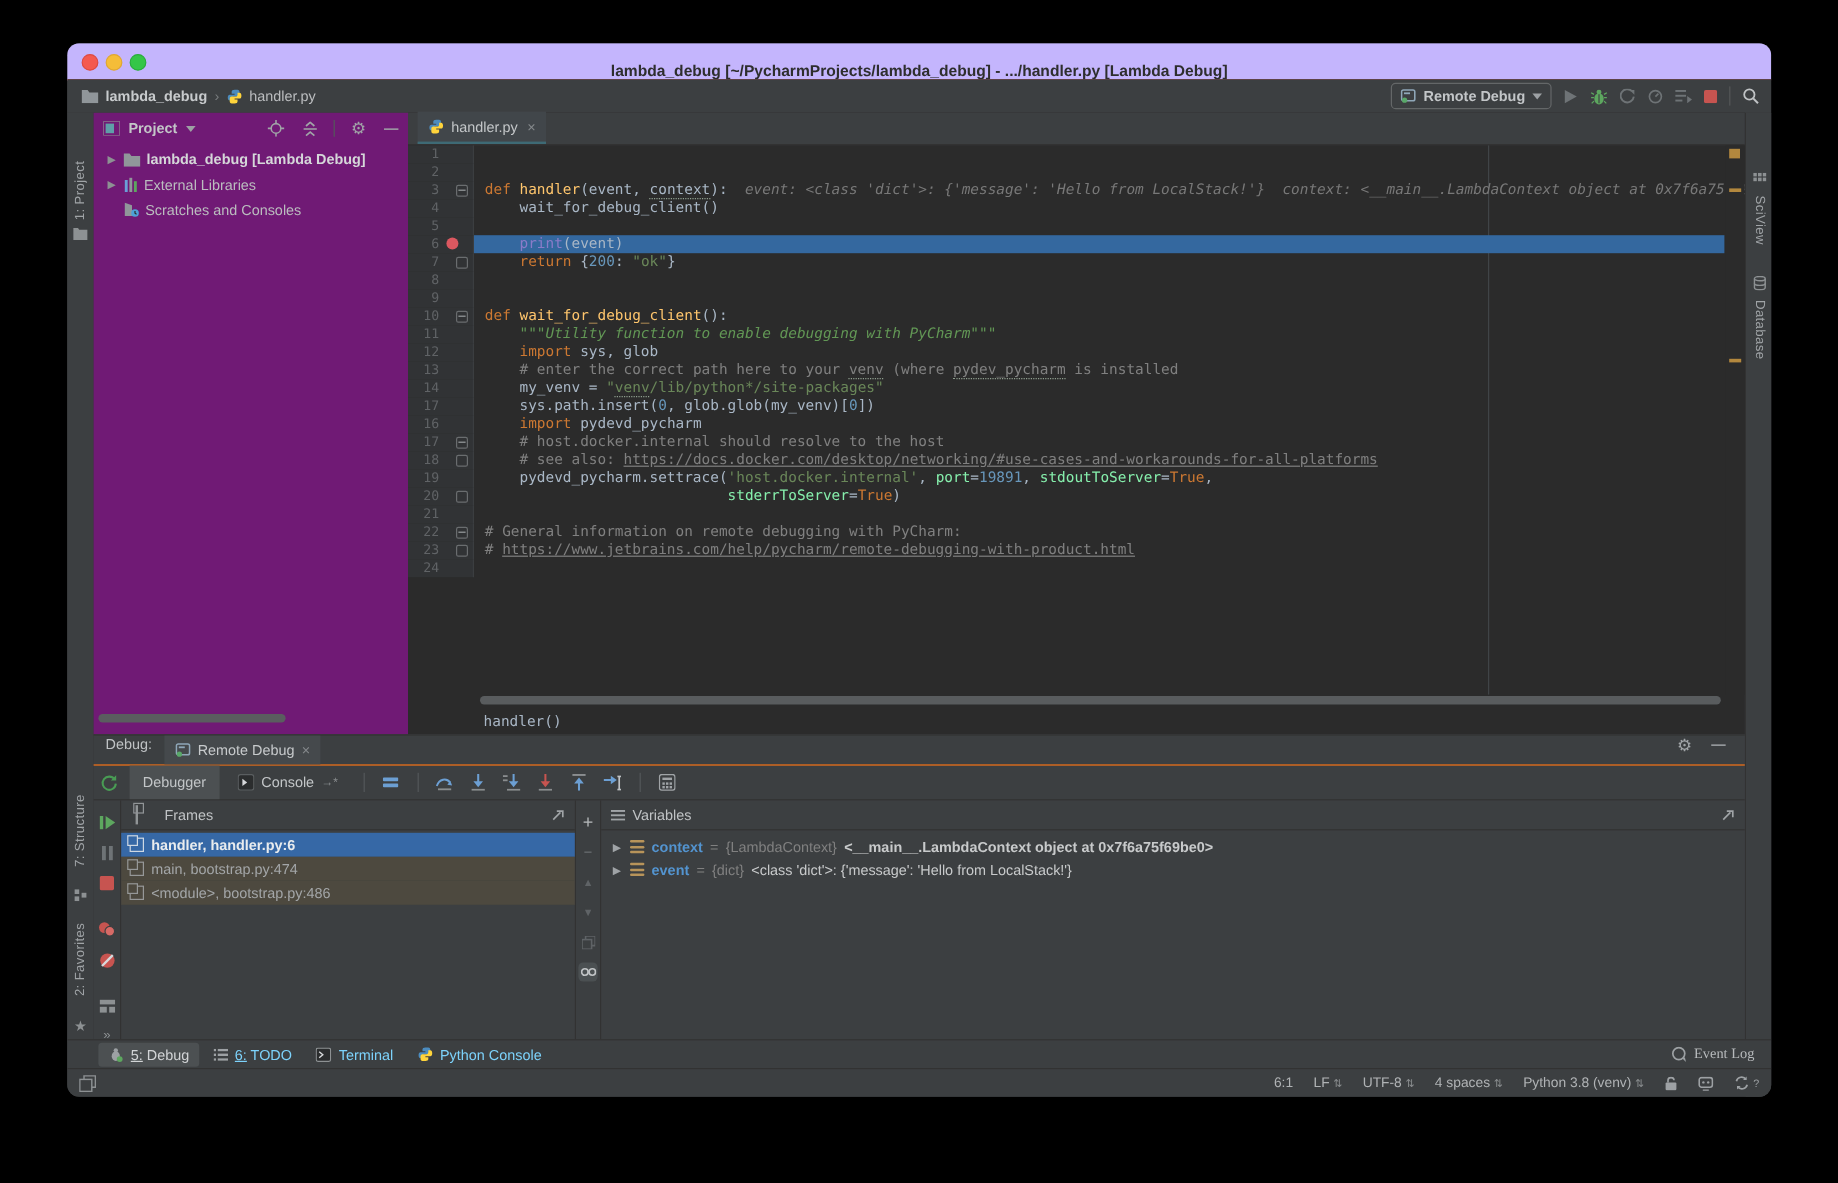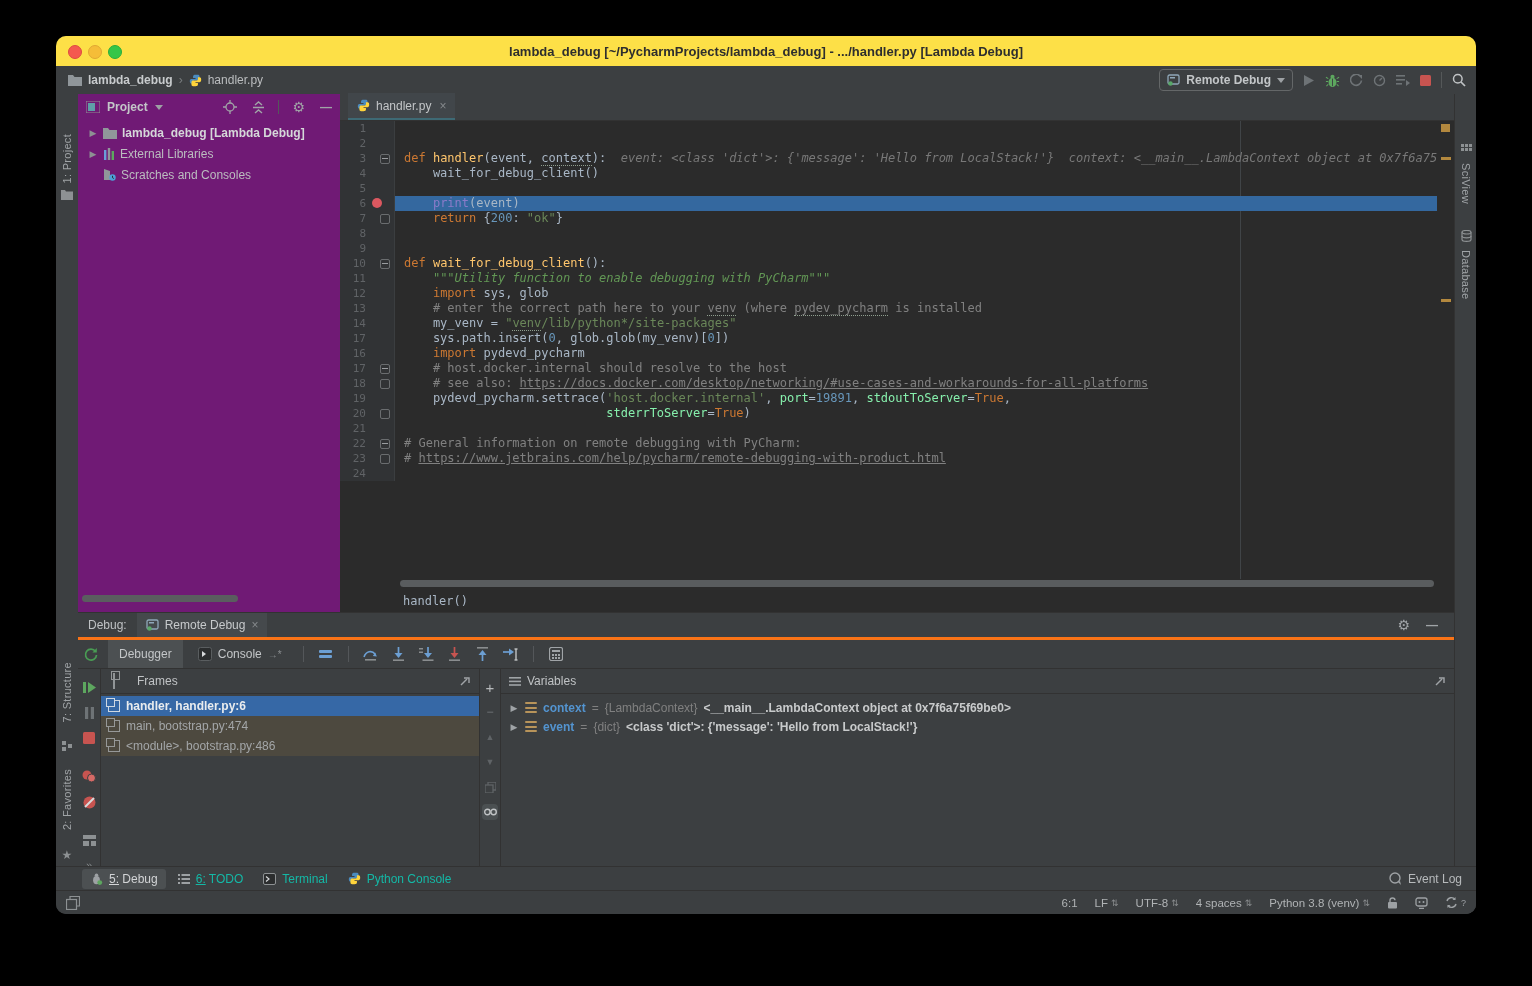--- a/index.html
+++ b/index.html
@@ -1,21 +1,21 @@
 <!DOCTYPE html>
 <html><head>
 <meta charset="utf-8">
 <style>
   html,body{margin:0;padding:0;background:#000;width:1532px;height:986px;overflow:hidden;
     font-family:"Liberation Sans",sans-serif;-webkit-font-smoothing:antialiased;}
   .window{position:absolute;left:56px;top:36px;width:1420px;height:878px;border-radius:10px;
     overflow:hidden;background:#3c3f41;color:#bbbdbf;font-size:12px;}
   
-  .titlebar{position:absolute;left:0;top:0;width:100%;height:30px;background:#fde047;
-    border-bottom:1px solid #ef4444;display:flex;align-items:center;justify-content:center;}
+  .titlebar{position:absolute;left:0;top:0;width:100%;height:30px;background:#c4b5fd;
+    border-bottom:1px solid #ef4444;display:flex;align-items:flex-end;justify-content:center;}
   .tl{position:absolute;top:9px;width:12px;height:12px;border-radius:50%;}
   .tl.red{left:12px;background:#f4594f;border:1px solid #dd4a41;}
   .tl.yel{left:32px;background:#f5bd38;border:1px solid #ddا??}
   .tl.yel{left:32px;background:#f5bd38;border:1px solid #dfa733;}
   .tl.grn{left:52px;background:#35c648;border:1px solid #2aad3c;}
   .wtitle{color:#2e2e2e;font-size:13px;font-weight:700;}
   
   .navbar{position:absolute;left:0;top:30px;width:100%;height:28px;background:#3c3f41;
     border-bottom:1px solid #323232;display:flex;align-items:center;}
   .crumbs{display:flex;align-items:center;gap:6px;padding-left:12px;flex:1;}
@@ -73,21 +73,21 @@
   .tk-hint{color:#787878;font-style:italic}
   .tk-link{text-decoration:underline;}
   .tk-sq{border-bottom:1px dotted #8f9f8f;}
   .estripe{position:absolute;right:0;top:0;width:16px;height:100%;background:#2b2b2b;z-index:2;}
   .emark{position:absolute;left:3px;background:#b3883e;}
   .hscroll{position:absolute;left:60px;right:20px;top:486px;height:7px;border-radius:4px;background:#595c5e;}
   .crumbbar{position:absolute;left:0;top:496px;width:100%;height:22px;display:flex;align-items:center;
     font-family:"DejaVu Sans Mono","Liberation Mono",monospace;color:#a9b7c6;padding-left:63px;box-sizing:border-box;}
   
   .debug{position:absolute;left:22px;top:576px;width:1376px;height:254px;background:#3c3f41;border-top:1px solid #323232;}
-  .dheader{height:24px;display:flex;align-items:center;border-bottom:3px solid #f97316;}
+  .dheader{height:24px;display:flex;border-bottom:1px solid #f97316;}
   .dheader .dlabel{padding:0 10px;color:#bfc2c4;}
   .dtab{display:flex;align-items:center;gap:6px;background:#45494c;height:24px;padding:0 9px;color:#c7cacc;}
   .dtab .x{color:#85898c;}
   .dheader .spring{flex:1;}
   .dheader .hic{margin-right:16px;color:#a0a4a7;}
   .dtoolbar{height:28px;display:flex;align-items:center;border-bottom:1px solid #323232;gap:4px;}
   .rerun{margin:0 6px 0 5px;}
   .vtab{height:28px;display:flex;align-items:center;gap:6px;padding:0 11px;color:#c3c6c8;}
   .vtab.active{background:#4c5052;}
   .tsep{width:1px;height:16px;background:#54575a;margin:0 6px;}
@@ -123,26 +123,26 @@
   .vrow{display:flex;align-items:center;gap:6px;height:19px;padding-left:8px;}
   .vrow .tw{color:#9fa3a6;font-size:9px;width:10px;text-align:center;}
   .varicon{width:12px;height:11px;flex:0 0 12px;display:flex;flex-direction:column;justify-content:space-between;}
   .varicon i{display:block;height:2px;background:#b8945a;border-radius:1px;}
   .vname{color:#5394d0;font-weight:700;}
   .veq,.vtype{color:#808080;}
   .vval{color:#c8cacb;}
   
   .twbar{position:absolute;left:0;top:830px;width:100%;height:24px;background:#3c3f41;border-top:1px solid #323232;
     display:flex;align-items:center;gap:4px;padding-left:26px;box-sizing:border-box;}
-  .twitem{display:flex;align-items:center;gap:6px;height:20px;padding:0 8px;color:#14b8a6;border-radius:3px;}
+  .twitem{display:flex;align-items:center;gap:6px;height:20px;padding:0 8px;color:#7dd3fc;border-radius:3px;}
   .twitem.active{background:#4c5052;color:#d2d4d6;}
   .twitem .mn{display:inline-block;}
   .twitem .mn::first-letter{text-decoration:underline;}
   .twbar .spring{flex:1;}
-  .eventlog{display:flex;align-items:center;gap:6px;padding-right:14px;color:#b7babc;}
+  .eventlog{display:flex;align-items:center;gap:6px;padding-right:14px;color:#b7babc;font-family:Liberation Serif, serif;}
   .statusbar{position:absolute;left:0;top:854px;width:100%;height:24px;background:#3c3f41;border-top:1px solid #323232;
     display:flex;align-items:center;padding:0 10px;box-sizing:border-box;color:#b0b3b5;font-size:11.5px;}
   .statusbar .spring{flex:1;}
   .stitem{display:flex;align-items:center;gap:3px;margin-left:17px;}
   .updn{font-size:9px;color:#8a8d8f;}
   svg{display:block;}
 </style>
 </head>
 <body>
 
@@ -767,21 +767,21 @@
           <div class="vrow">
             <span class="tw">▶</span>
             <span class="varicon">
                 <i></i>
                 <i></i>
                 <i></i>
               </span>
             <span class="vname">event</span>
             <span class="veq">=</span>
             <span class="vtype">{dict}</span>
-            <span class="vval" style="font-weight:700;">&lt;class 'dict'&gt;: {'message': 'Hello from LocalStack!'}</span>
+            <span class="vval" style="font-weight:400;">&lt;class 'dict'&gt;: {'message': 'Hello from LocalStack!'}</span>
           </div>
         </div>
       </div>
     </div>
   </div>
 
   <div class="twbar">
     <div class="twitem active">
       <span>
         <svg width="13" height="13" viewBox="0 0 16 16">

